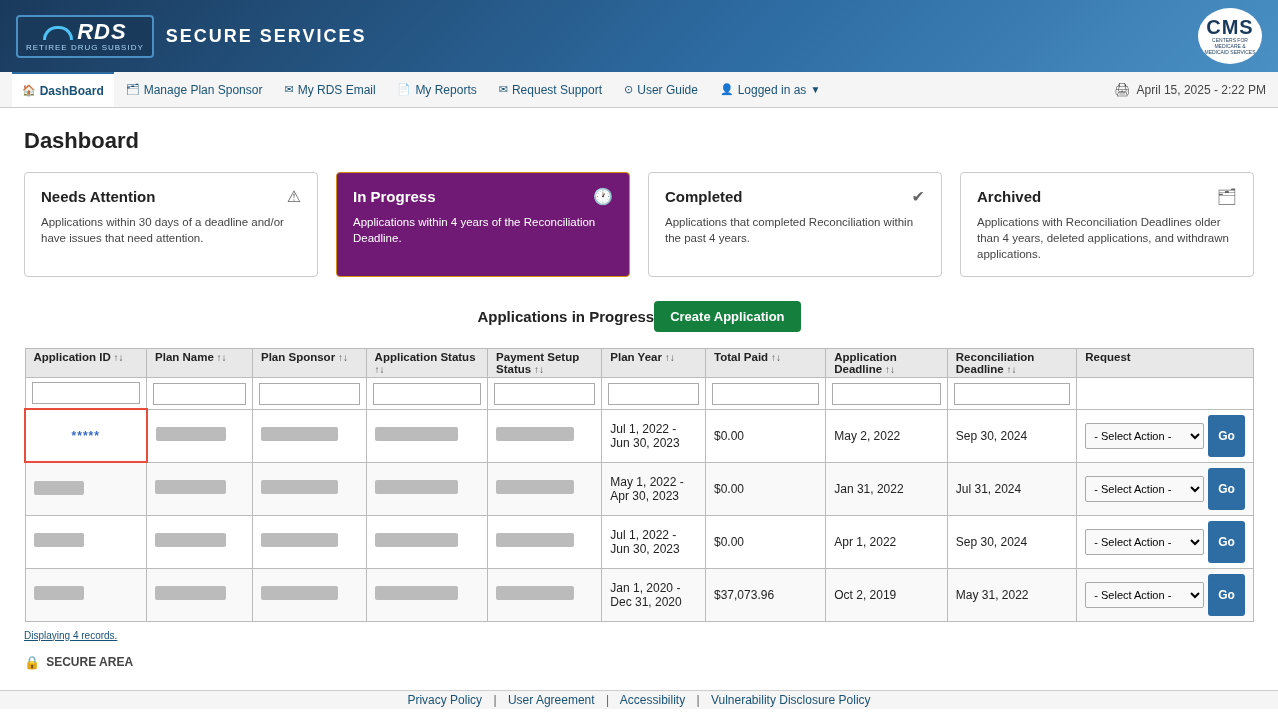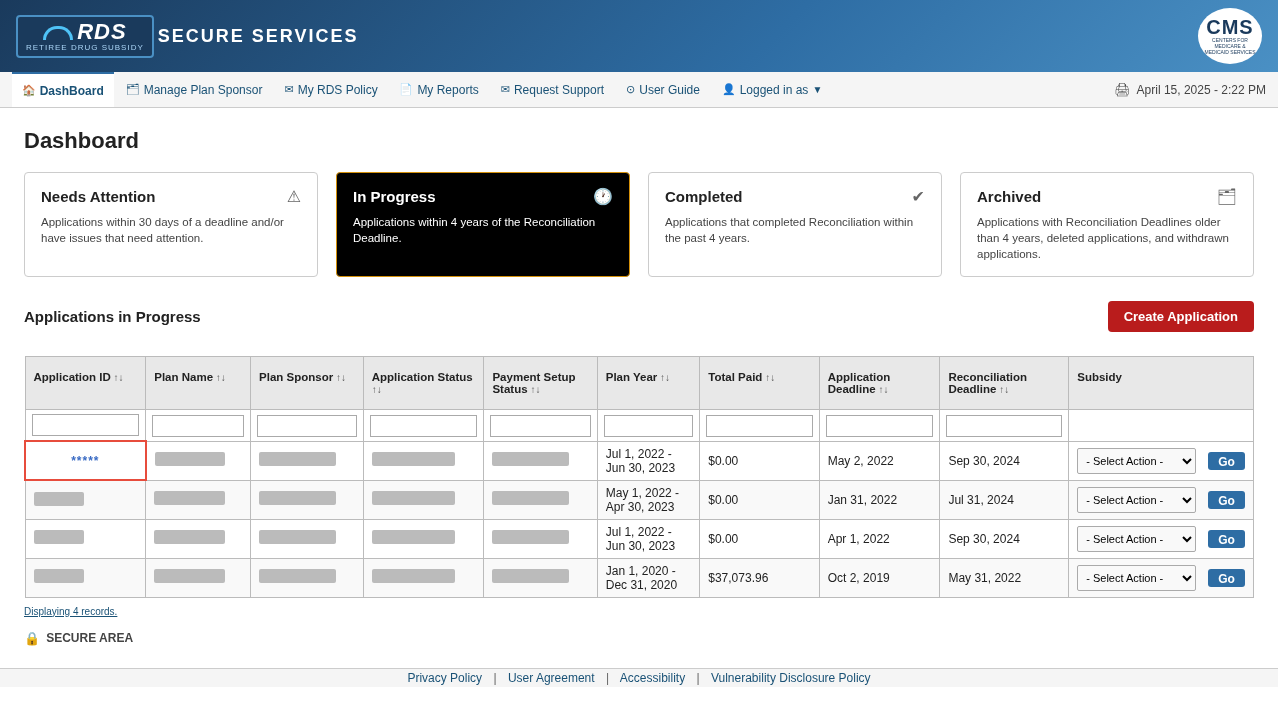--- a/index.html
+++ b/index.html
@@ -7,21 +7,21 @@
 
     
     .header {
       background: linear-gradient(135deg, #1a3a5c 0%, #2e6da4 60%, #4a90c4 100%);
       display: flex;
       align-items: center;
       justify-content: space-between;
       padding: 8px 16px;
       min-height: 64px;
     }
-    .header-left { display: flex; align-items: center; gap: 4px; }
+    .header-left { display: flex; align-items: center; gap: 12px; }
     .rds-logo {
       background: #1a3a5c;
       border: 2px solid #4a90c4;
       border-radius: 4px;
       padding: 4px 8px;
       display: flex;
       flex-direction: column;
       align-items: center;
     }
     .rds-logo-top {
@@ -149,21 +149,21 @@
       margin-bottom: 24px;
     }
     .status-card {
       flex: 1;
       border: 1px solid #ccc;
       border-radius: 4px;
       padding: 14px 16px;
       background: #fff;
     }
     .status-card.active {
-      background: #000000;
+      background: #701a75;
       border-color: #d4900a;
     }
     .status-card-header {
       display: flex;
       align-items: center;
       justify-content: space-between;
       margin-bottom: 8px;
     }
     .status-card-title {
       font-size: 15px;
@@ -177,49 +177,49 @@
       font-size: 11.5px;
       color: #444;
       line-height: 1.4;
     }
     .status-card.active .status-card-desc { color: #fff; }
 
     
     .section-header {
       display: flex;
       align-items: center;
-      justify-content: space-between;
-      margin-bottom: 24px;
+      justify-content: center;
+      margin-bottom: 16px;
     }
     .section-title {
       font-size: 15px;
       font-weight: bold;
       color: #222;
     }
     .create-app-btn {
-      background: #b91c1c;
+      background: #15803d;
       color: #fff;
       border: none;
       border-radius: 4px;
       padding: 8px 16px;
       font-size: 13px;
       font-weight: bold;
       cursor: pointer;
     }
 
     
     .data-table {
       width: 100%;
       border-collapse: collapse;
       font-size: 12px;
     }
     .data-table th {
       background: #e8e8e8;
       border: 1px solid #bbb;
-      padding: 14px 8px;
+      padding: 2px 8px;
       text-align: left;
       font-weight: bold;
       font-size: 11.5px;
       vertical-align: top;
       white-space: normal;
     }
     .data-table td {
       border: 1px solid #bbb;
       padding: 5px 8px;
       vertical-align: middle;
@@ -250,42 +250,42 @@
       color: #3a6bc4;
       font-weight: bold;
       text-align: center;
       letter-spacing: 1px;
     }
 
     
     .action-cell {
       display: flex;
       align-items: center;
-      gap: 12px;
+      gap: 4px;
       white-space: nowrap;
     }
     .select-action {
       height: 26px;
       font-size: 11px;
       border: 1px solid #aaa;
       background: #f9f9f9;
       border-radius: 2px;
       padding: 0 4px;
       min-width: 110px;
     }
     .go-btn {
       background: #2e6da4;
       color: #fff;
       border: none;
       border-radius: 3px;
       padding: 3px 10px;
       font-size: 12px;
       font-weight: bold;
       cursor: pointer;
-      height: 18px;
+      height: 42px;
     }
 
     .displaying-text {
       color: #1a5276;
       font-size: 10px;
       margin-top: 8px;
       text-decoration: underline;
     }
 
     
@@ -344,21 +344,21 @@
     <a class="nav-item active">
       <span class="nav-icon">🏠</span>
       <span>DashBoard</span>
     </a>
     <a class="nav-item">
       <span class="nav-icon">🗂</span>
       <span>Manage Plan Sponsor</span>
     </a>
     <a class="nav-item">
       <span class="nav-icon">✉</span>
-      <span>My RDS Policy</span>
+      <span>My RDS Email</span>
     </a>
     <a class="nav-item">
       <span class="nav-icon">📄</span>
       <span>My Reports</span>
     </a>
     <a class="nav-item">
       <span class="nav-icon">✉</span>
       <span>Request Support</span>
     </a>
     <a class="nav-item">
@@ -421,21 +421,21 @@
       <tr>
         <th>Application ID<span class="sort-arrows"> ↑↓</span></th>
         <th>Plan Name<span class="sort-arrows"> ↑↓</span></th>
         <th>Plan Sponsor<span class="sort-arrows"> ↑↓</span></th>
         <th>Application Status<span class="sort-arrows"> ↑↓</span></th>
         <th>Payment Setup Status<span class="sort-arrows"> ↑↓</span></th>
         <th>Plan Year<span class="sort-arrows"> ↑↓</span></th>
         <th>Total Paid<span class="sort-arrows"> ↑↓</span></th>
         <th>Application Deadline<span class="sort-arrows"> ↑↓</span></th>
         <th>Reconciliation Deadline<span class="sort-arrows"> ↑↓</span></th>
-        <th>Subsidy</th>
+        <th>Request</th>
       </tr>
       <tr class="filter-row">
         <td><input class="filter-input" type="text" style=""></td>
         <td><input class="filter-input" type="text" style=""></td>
         <td><input class="filter-input" type="text" style=""></td>
         <td><input class="filter-input" type="text" style=""></td>
         <td><input class="filter-input" type="text" style=""></td>
         <td><input class="filter-input" type="text" style=""></td>
         <td><input class="filter-input" type="text" style=""></td>
         <td><input class="filter-input" type="text" style=""></td>

